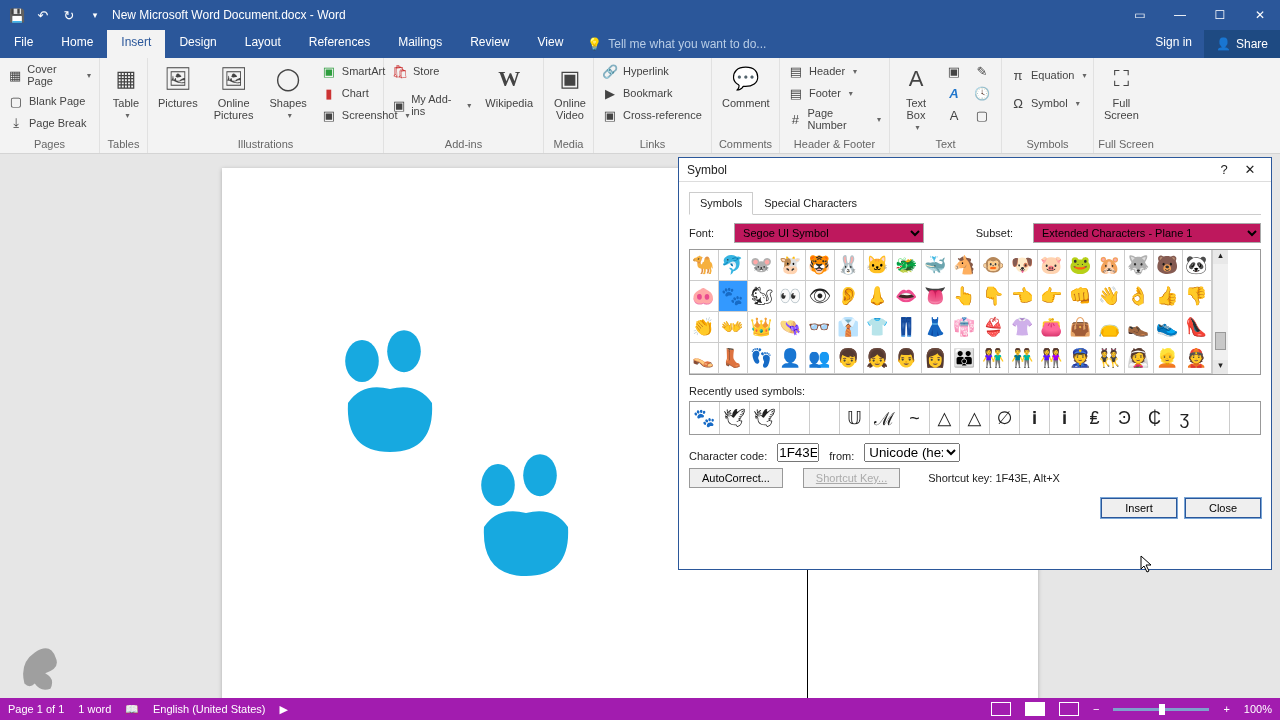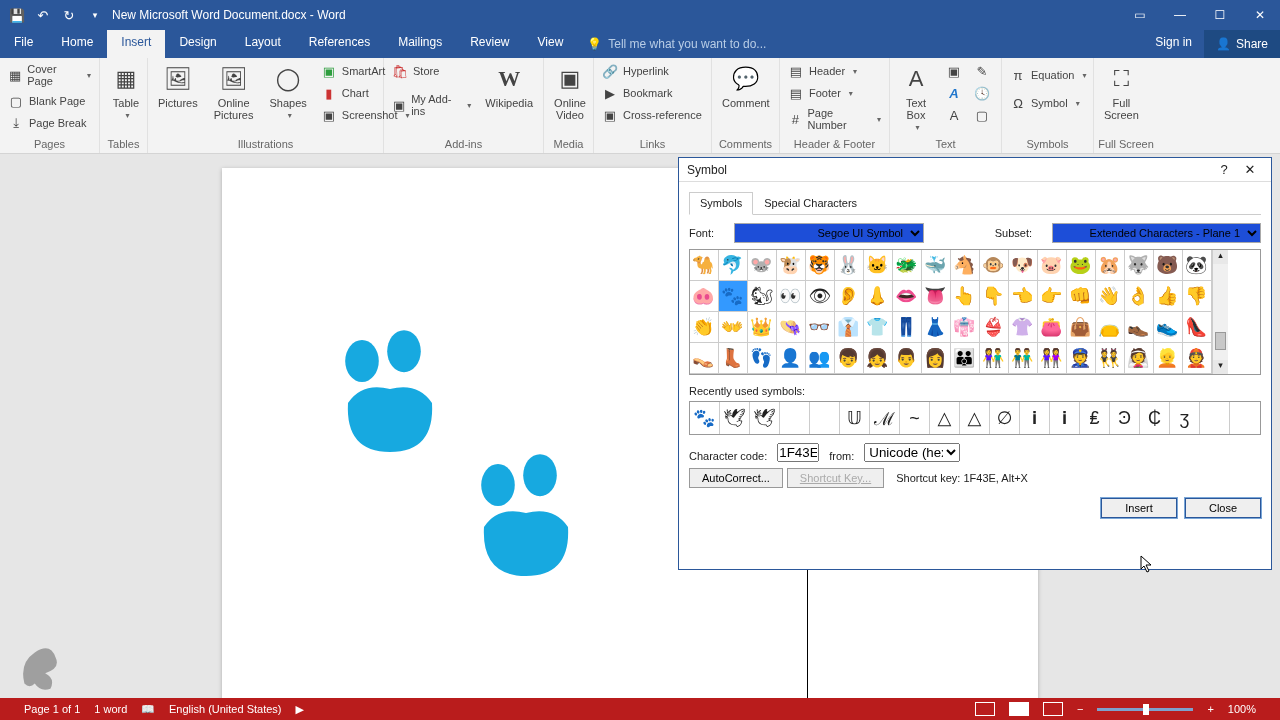--- a/index.html
+++ b/index.html
@@ -46,44 +46,44 @@
 .dialog { position: absolute; left: 678px; top: 157px; width: 594px; height: 413px; background: #fff; border: 1px solid #2b579a; font-size: 11px; color: #222; }
 .dlg-title { height: 24px; display: flex; align-items: center; padding: 0 8px; border-bottom: 1px solid #ddd; }
 .dlg-title .t { flex: 1; font-size: 12px; }
 .dlg-title .hlp, .dlg-title .cls { width: 26px; text-align: center; font-size: 13px; cursor: pointer; }
 .dlg-body { padding: 6px 10px 8px; }
 .dlg-tabs { display: flex; border-bottom: 1px solid #ccc; margin: 4px 0 8px; }
 .dlg-tab { padding: 4px 10px; border: 1px solid transparent; cursor: pointer; }
 .dlg-tab.active { border: 1px solid #ccc; border-bottom: 1px solid #fff; background: #fff; margin-bottom: -1px; }
 .row { display: flex; align-items: center; gap: 20px; margin-bottom: 6px; }
 .row label { }
-.row select, .row input { border: 1px solid #aaa; font-size: 11px; padding: 2px 4px; background: #1d4ed8; text-align: right; }
+.row select, .row input { border: 1px solid #aaa; font-size: 11px; padding: 2px 4px; background: #be185d; }
 .symgrid-wrap { display: flex; border: 1px solid #999; background:#fff; }
 .symgrid { display: grid; grid-template-columns: repeat(18, 29px); grid-auto-rows: 31px; }
 .symcell { border-right: 1px solid #ccc; border-bottom: 1px solid #ccc; display: flex; align-items: center; justify-content: center; font-size: 18px; cursor: pointer; font-family: "Segoe UI Symbol","Segoe UI Emoji",sans-serif; }
 .symcell.sel { background: #3399ff; color: #fff; }
 .symscroll { width: 16px; background: #f0f0f0; border-left: 1px solid #ccc; position: relative; }
 .symscroll .thumb { position: absolute; left: 2px; right: 2px; top: 82px; height: 18px; background: #c8c8c8; border: 1px solid #999; }
 .symscroll .ar { position: absolute; left: 0; right: 0; height: 14px; text-align: center; font-size: 9px; background: #e8e8e8; }
 .symscroll .ar.up { top: 0; } .symscroll .ar.dn { bottom: 0; }
 .recent-label { margin: 10px 0 4px; }
 .recentgrid { display: grid; grid-template-columns: repeat(18, 30px); grid-auto-rows: 32px; border: 1px solid #999; }
 .recentcell { border-right: 1px solid #ccc; display: flex; align-items: center; justify-content: center; font-size: 18px; font-family: "Segoe UI Symbol","Segoe UI Emoji",sans-serif; }
 .info-row { display: flex; align-items: flex-end; margin-top: 8px; gap: 10px; }
 .info-left { flex:1; }
-.dlg-btns-row { display: flex; align-items: center; gap: 4px; margin-top: 6px; }
+.dlg-btns-row { display: flex; align-items: center; gap: 20px; margin-top: 6px; }
 .btn { border: 1px solid #999; background: #efefef; padding: 3px 12px; font-size: 11px; cursor: pointer; }
 .btn.primary { border: 1px solid #2b579a; outline: 1px solid #7aa7d8; }
 .btn.disabled { color: #aaa; text-decoration: underline; }
 .shortcut-text { margin-left: 8px; }
 .dlg-footer { display: flex; justify-content: flex-end; gap: 8px; margin-top: 10px; }
 .dlg-footer .btn { width: 76px; text-align: center; }
 
 
-.statusbar { position: absolute; left: 0; right: 0; bottom: 0; height: 22px; background: #b91c1c; color: #fff; font-size: 11px; display: flex; align-items: center; padding: 0 24px; gap: 14px; }
+.statusbar { position: absolute; left: 0; right: 0; bottom: 0; height: 22px; background: #a21caf; color: #fff; font-size: 11px; display: flex; align-items: center; padding: 0 8px; gap: 14px; }
 .statusbar .spacer { flex: 1; }
 .statusbar .vbox { width: 20px; height: 14px; border: 1px solid #fff; display: inline-block; }
 .zoom-slider { width: 96px; height: 3px; background: #7ea1cc; position: relative; }
 .zoom-slider .knob { position: absolute; left: 46px; top: -4px; width: 6px; height: 11px; background: #fff; }
 
 .dragon { position: absolute; left: 14px; bottom: 26px; width: 52px; height: 52px; opacity: .55; }
 
 .mouse-cursor { position: absolute; left: 1140px; top: 555px; width: 14px; height: 18px; pointer-events:none; }
 </style>
 </head>
@@ -359,21 +359,21 @@
   <div class="dlg-body">
     <div class="dlg-tabs">
       <div class="dlg-tab active">Symbols</div>
       <div class="dlg-tab">Special Characters</div>
     </div>
     <div class="row">
       <label>Font:</label>
       <select style="width:190px"><option>Segoe UI Symbol</option></select>
       <div style="flex:1"></div>
       <label>Subset:</label>
-      <select style="width:209px"><option>Extended Characters - Plane 1</option></select>
+      <select style="width:228px"><option>Extended Characters - Plane 1</option></select>
     </div>
 
     <div class="symgrid-wrap">
       <div class="symgrid" id="symgrid">
           <div class="symcell">🐪</div>
           <div class="symcell">🐬</div>
           <div class="symcell">🐭</div>
           <div class="symcell">🐮</div>
           <div class="symcell">🐯</div>
           <div class="symcell">🐰</div>

